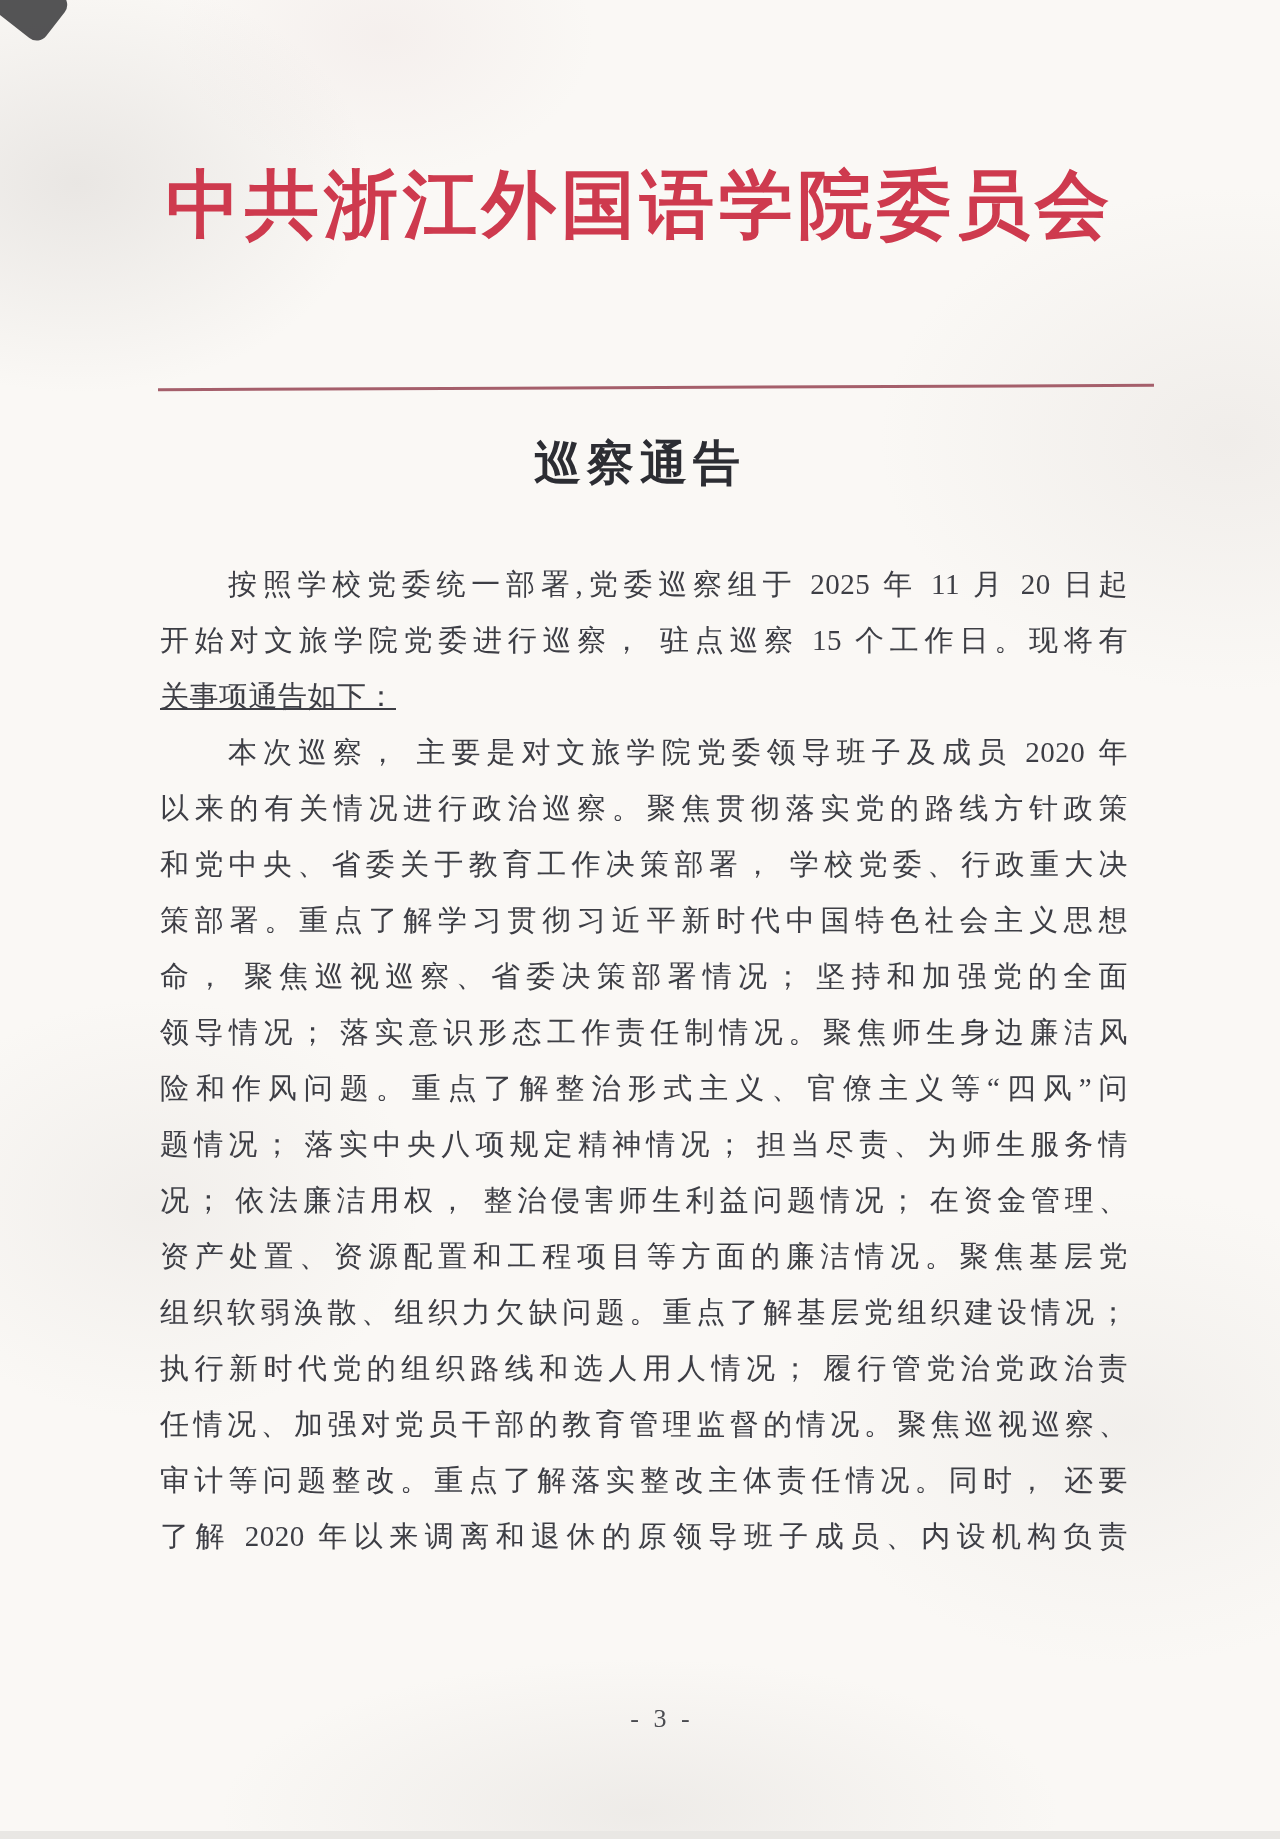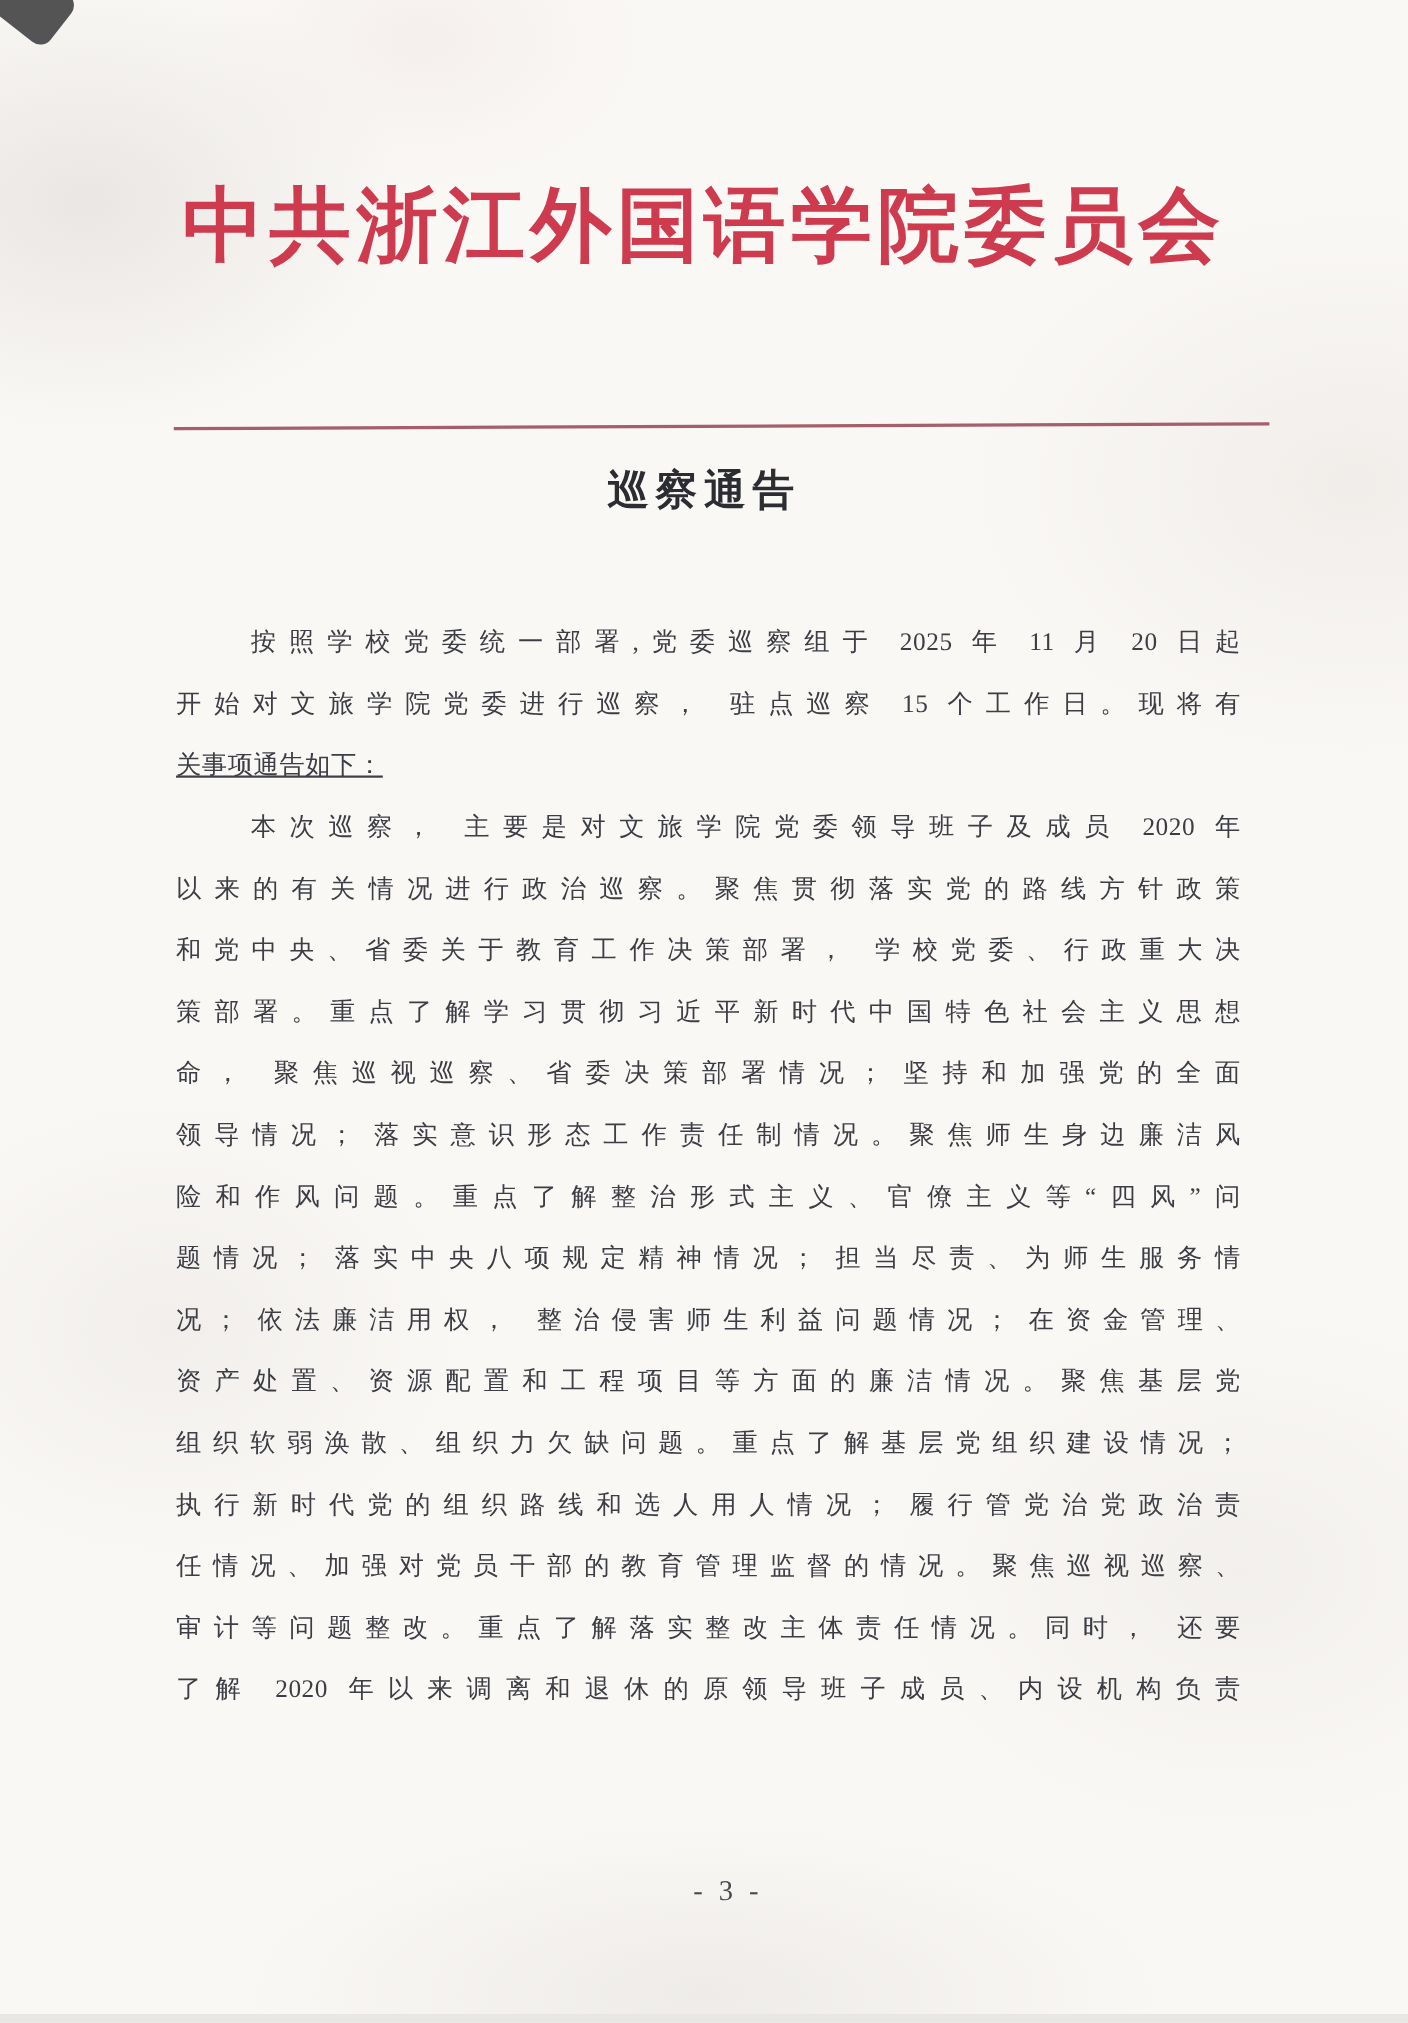--- a/index.html
+++ b/index.html
@@ -42,38 +42,38 @@
   }
   .rule {
     position: absolute;
     left: 158px; top: 386px;
     width: 996px; height: 3px;
     background: var(--rule, #a55f6b);
     transform: rotate(-0.25deg);
   }
   .doc-title {
     position: absolute;
-    left: 0; top: 420px;
+    left: 0; top: 432px;
     width: 100%;
     margin: 0;
     text-align: center;
-    font-size: 38px;
+    font-size: 47px;
     font-weight: bold;
     letter-spacing: 6px;
     color: #2c2d33;
   }
   .body-block {
     position: absolute;
     left: 160px; top: 556px;
     width: 968px;
   }
   .line {
     height: 56px;
     line-height: 56px;
-    font-size: 23px;
+    font-size: 29px;
     text-align: justify;
     text-align-last: justify;
     letter-spacing: 0.5px;
     white-space: nowrap;
     overflow: hidden;
   }
   .line.indent-justify { text-indent: 68px; }
   .line.left { text-align: left; text-align-last: left; text-decoration: underline; }
   .line.heading {
     text-align: left; text-align-last: left;

